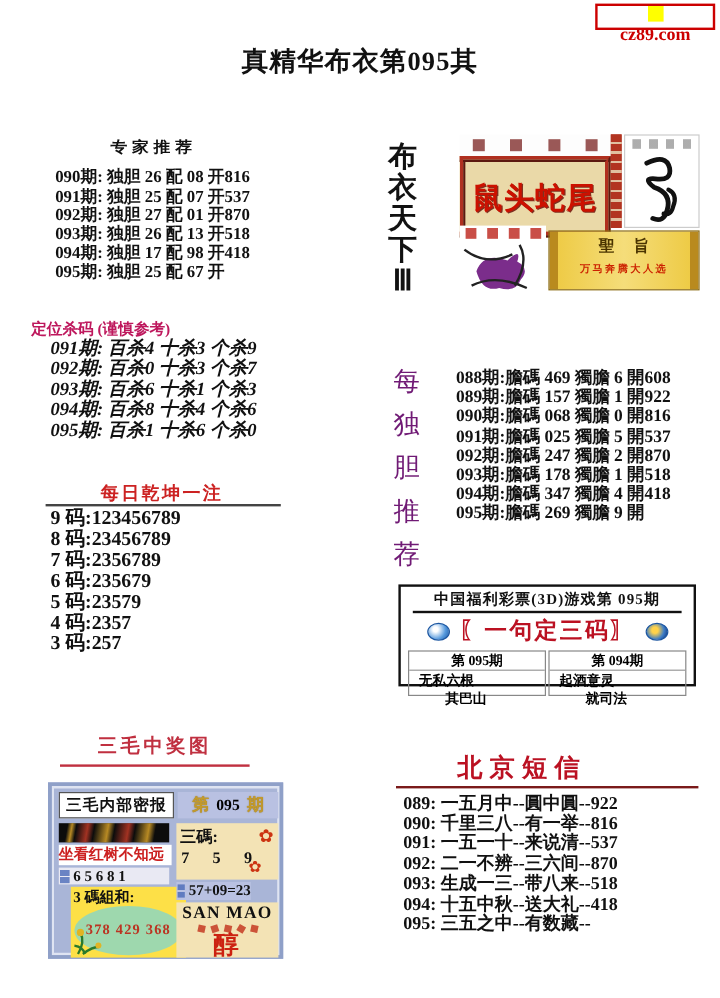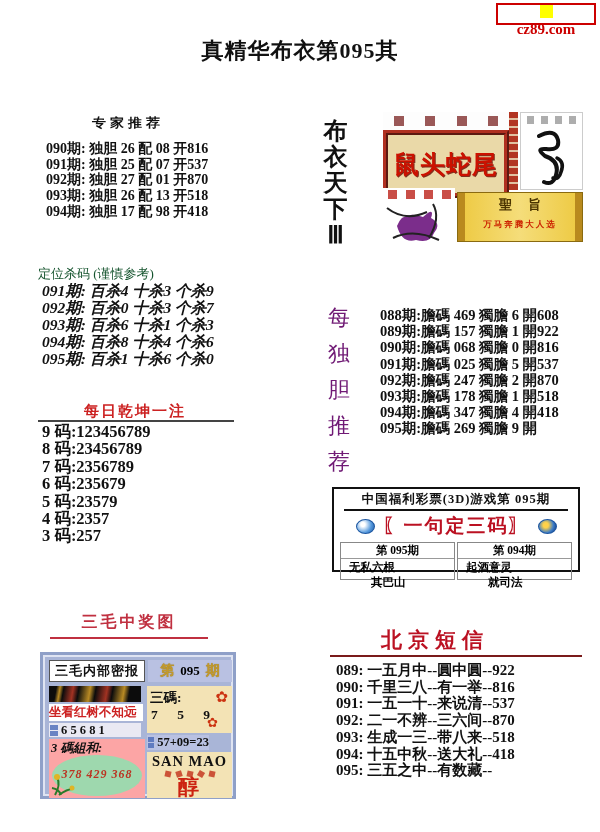--- a/index.html
+++ b/index.html
@@ -24,21 +24,21 @@
     left:0; top:36px; width:600px; text-align:center;
     font-size:22px; font-weight:bold; color:#111; letter-spacing:1px;
   }
 
   
   .expert-title { left:92px; top:114px; font-size:14px; font-weight:bold; color:#111;
     letter-spacing:4px; transform:scaleY(0.9); }
   .expert-rows { left:46px; top:141px; font-size:14px; font-weight:bold; color:#111; }
   .expert-rows div { line-height:15.7px; white-space:pre; }
 
-  .dingwei-title { left:38px; top:265px; font-size:13px; font-weight:normal; color:#14532d; }
+  .dingwei-title { left:26px; top:265px; font-size:13px; font-weight:bold; color:#be185d; }
   .dingwei-rows { left:42px; top:282px; font-size:15.5px; font-weight:bold; color:#111;font-style:italic; }
   .dingwei-rows div { line-height:17px; white-space:pre; }
 
   .qiankun-title { left:40px; top:402px; width:190px; text-align:center;
     color:#cc2222; font-size:15px; font-weight:bold; letter-spacing:2px; }
   .qiankun-line { left:38px; top:420px; width:196px; height:0; border-top:2px solid #444; }
   .qiankun-rows { left:42px; top:423px; font-size:16.5px; font-weight:bold; color:#111; }
   .qiankun-rows div { line-height:17.4px; white-space:pre; }
 
   
@@ -66,21 +66,21 @@
         rgba(200,60,40,.8) 26%, transparent 32%, rgba(214,160,40,.85) 44%, transparent 50%,
         rgba(200,60,40,.8) 62%, transparent 68%, rgba(214,160,40,.85) 80%, transparent 86%);
   }
   .poem-box { left:6px; top:49px; width:94px; height:17px; background:#fff;
     color:#cc2222; font-weight:bold; font-size:12.5px; display:flex; align-items:center; }
   .digits-row { left:6px; top:68px; width:92px; height:14px; background:#e9e9f3;
     display:flex; align-items:center; font-weight:bold; font-size:12.5px; color:#111; }
   .tiny-label { display:inline-block; width:8px; height:11px; margin:0 3px 0 1px;
     background:linear-gradient(#4a6ab8 45%, transparent 45%, transparent 55%, #4a6ab8 55%);
     opacity:.8; }
-  .combo-box { left:6px; top:84px; width:96px; height:59px; background:#fca5a5; overflow:hidden;font-style:italic; }
+  .combo-box { left:16px; top:84px; width:96px; height:59px; background:#fde047; overflow:hidden; }
   .combo-label { font-weight:bold; font-size:12.5px; color:#111; padding:1px 0 0 2px; }
   .combo-ellipse { position:absolute; left:3px; top:16px; width:90px; height:41px;
     background:#9ed8ae; border-radius:50%; }
   .combo-nums { position:absolute; left:0; top:28px; width:96px; text-align:center;
     color:#bb3322; font-weight:bold; font-size:12px; letter-spacing:1px; }
   .plant { position:absolute; left:2px; top:34px; }
 
   .sancode-box { left:104px; top:31px; width:85px; height:47px; background:#f3e3b5; }
   .sancode-label { font-weight:bold; font-size:13.5px; color:#111; padding:3px 0 0 3px; display:inline-block;}
   .sancode-nums { font-weight:bold; font-size:13.5px; color:#111; letter-spacing:8px; padding-left:4px; }
@@ -166,20 +166,21 @@
 
   <div class="abs page-title">真精华布衣第095其</div>
 
   <div class="abs expert-title">专家推荐</div>
   <div class="abs expert-rows">
     <div>090期: 独胆 26 配 08 开816</div>
     <div>091期: 独胆 25 配 07 开537</div>
     <div>092期: 独胆 27 配 01 开870</div>
     <div>093期: 独胆 26 配 13 开518</div>
     <div>094期: 独胆 17 配 98 开418</div>
+    <div>095期: 独胆 25 配 67 开</div>
   </div>
 
   <div class="abs dingwei-title">定位杀码 (谨慎参考)</div>
   <div class="abs dingwei-rows">
     <div>091期: 百杀4 十杀3 个杀9</div>
     <div>092期: 百杀0 十杀3 个杀7</div>
     <div>093期: 百杀6 十杀1 个杀3</div>
     <div>094期: 百杀8 十杀4 个杀6</div>
     <div>095期: 百杀1 十杀6 个杀0</div>
   </div>

